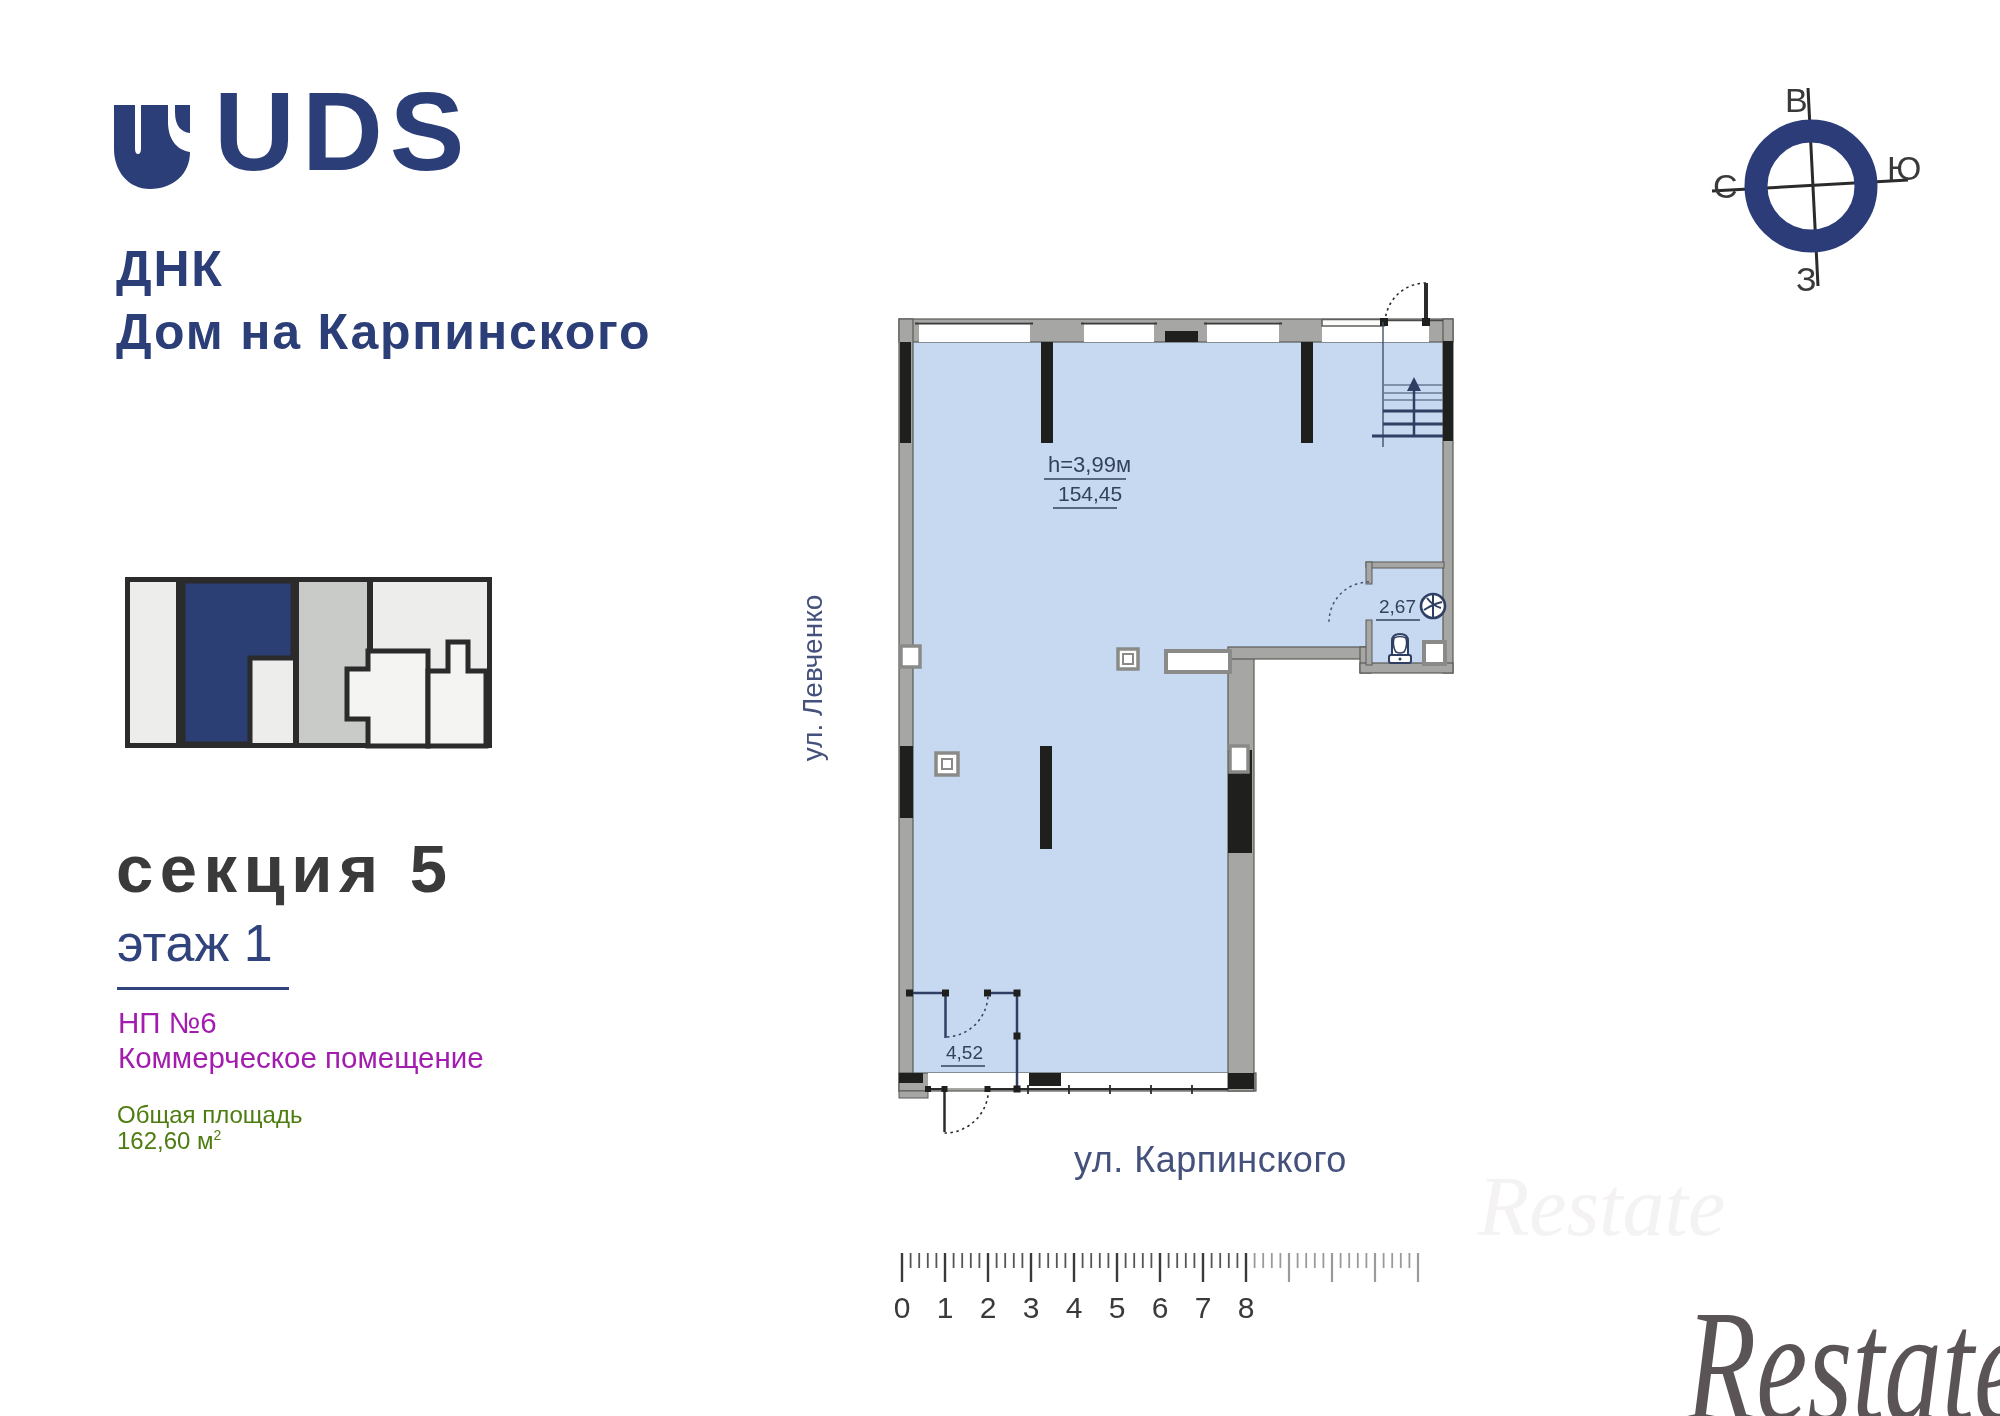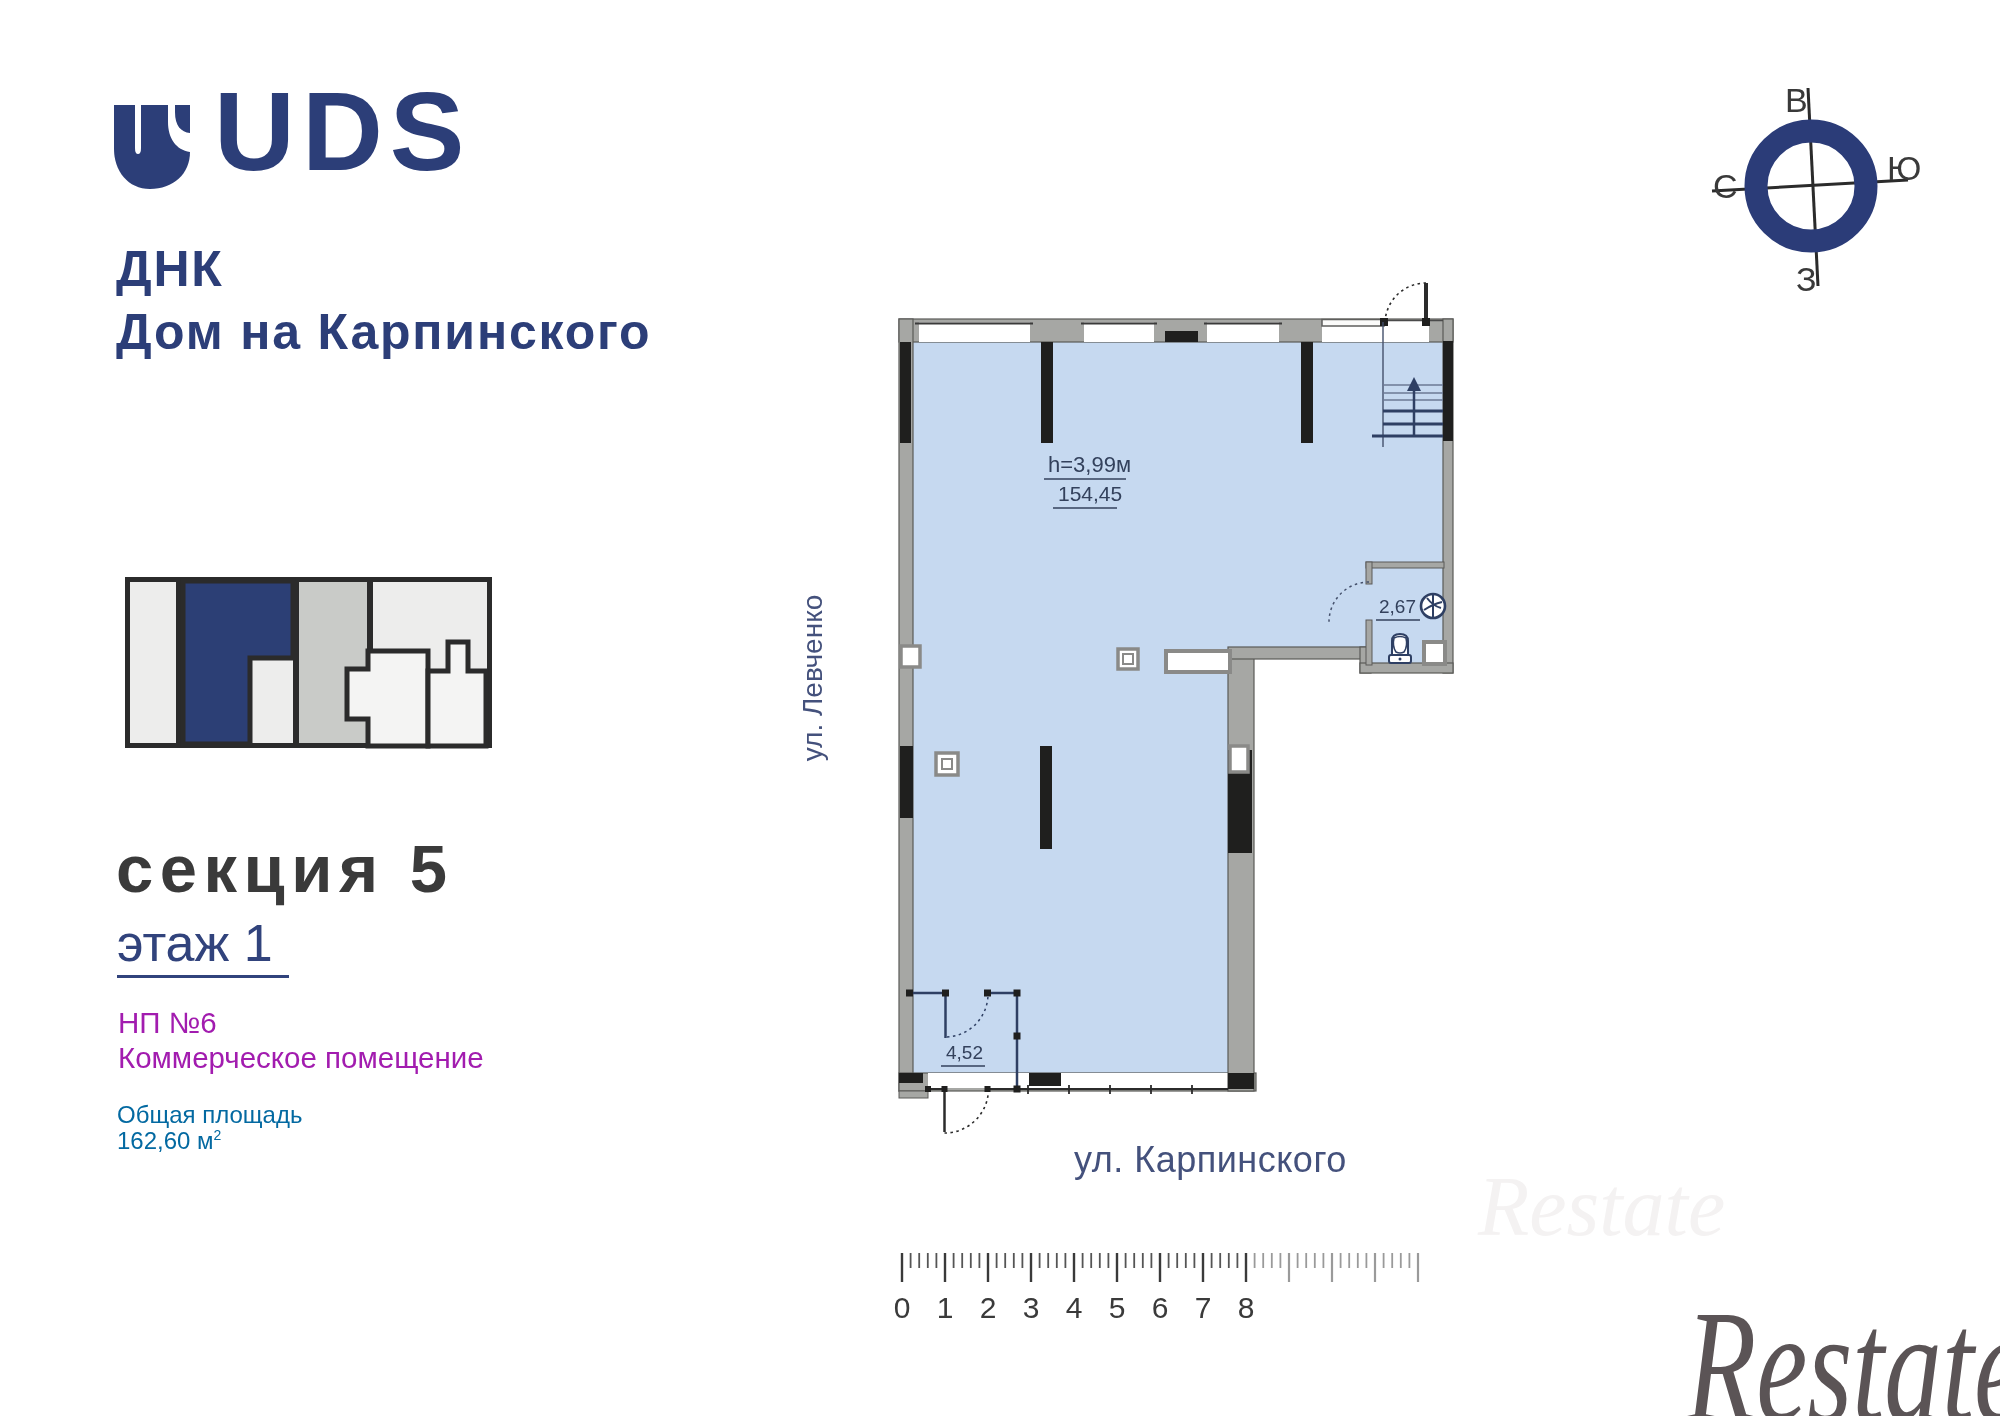--- a/index.html
+++ b/index.html
@@ -34,25 +34,25 @@
 
   <rect x="242" y="3" width="6" height="72" fill="#2b2b2b"></rect>
 
   <path d="M243,74 H303 V169 H243 V142 H222 V92 H243 Z" fill="#f4f4f3" stroke="#2b2b2b" stroke-width="5"></path>
 
   <path d="M303,94 H323 V65 H343 V94 H361 V169 H303 Z" fill="#f4f4f3" stroke="#2b2b2b" stroke-width="5"></path>
 </svg>
 
 <div class="abs" style="left:116px;top:830px;font-size:67px;color:#3a3a3a;letter-spacing:6.5px;font-weight:700;">секция 5</div>
 
-<div class="abs" style="left:117px;top:913px;font-size:52px;color:#31437c;border-bottom:3.5px solid #31437c;padding-bottom:2px;padding-right:16px;">этаж 1</div>
+<div class="abs" style="left:117px;top:913px;font-size:52px;color:#31437c;border-bottom:3.5px solid #31437c;padding-bottom:14px;padding-right:16px;">этаж 1</div>
 
 <div class="abs" style="left:118px;top:1006px;font-size:29.5px;color:#a21caf;line-height:1.17;">НП №6<br>Коммерческое помещение</div>
 
-<div class="abs" style="left:117px;top:1102px;font-size:24px;color:#0369a1;line-height:1.1;">Общая площадь<br>162,60 м<sup style="font-size:14px">2</sup></div>
+<div class="abs" style="left:117px;top:1102px;font-size:24px;color:#4d7c0f;line-height:1.1;">Общая площадь<br>162,60 м<sup style="font-size:14px">2</sup></div>
 
 <div class="abs" style="left:718px;top:581px;width:190px;height:190px;">
     <div style="font-size:28px;color:#44517c;transform:rotate(-90deg);transform-origin:center;width:190px;text-align:center;position:absolute;top:81px;">ул. Левченко</div>
   </div>
 
 <div class="abs" style="left:1074px;top:1139px;font-size:36px;color:#44517c;letter-spacing:0.5px;">ул. Карпинского</div>
 
 <svg class="abs" style="left:1690px;top:60px" width="240" height="250" viewBox="0 0 240 250">
   <line x1="118" y1="28" x2="128" y2="226" stroke="#2b2b2b" stroke-width="3"></line>
   <line x1="22" y1="131" x2="218" y2="120" stroke="#2b2b2b" stroke-width="3"></line>

